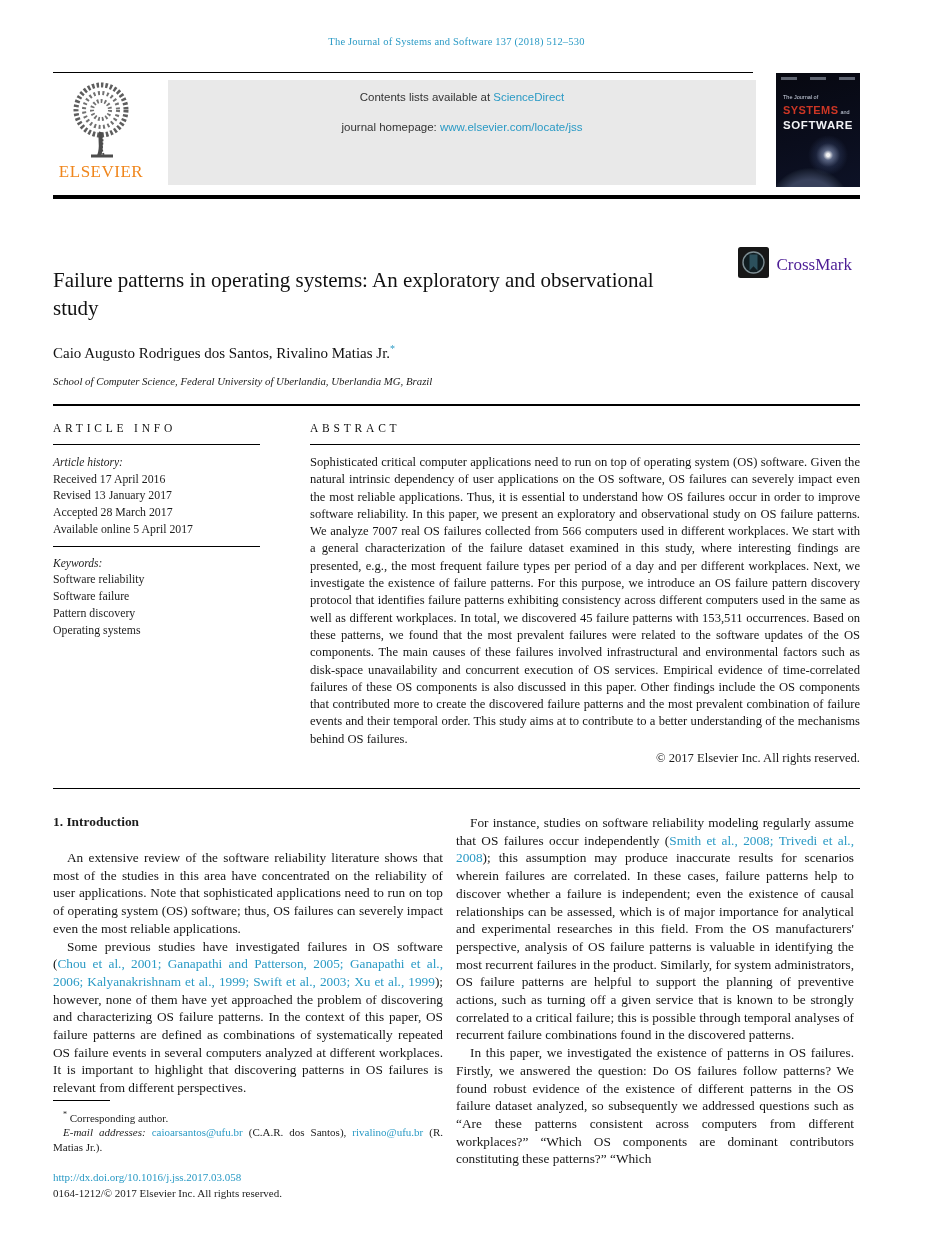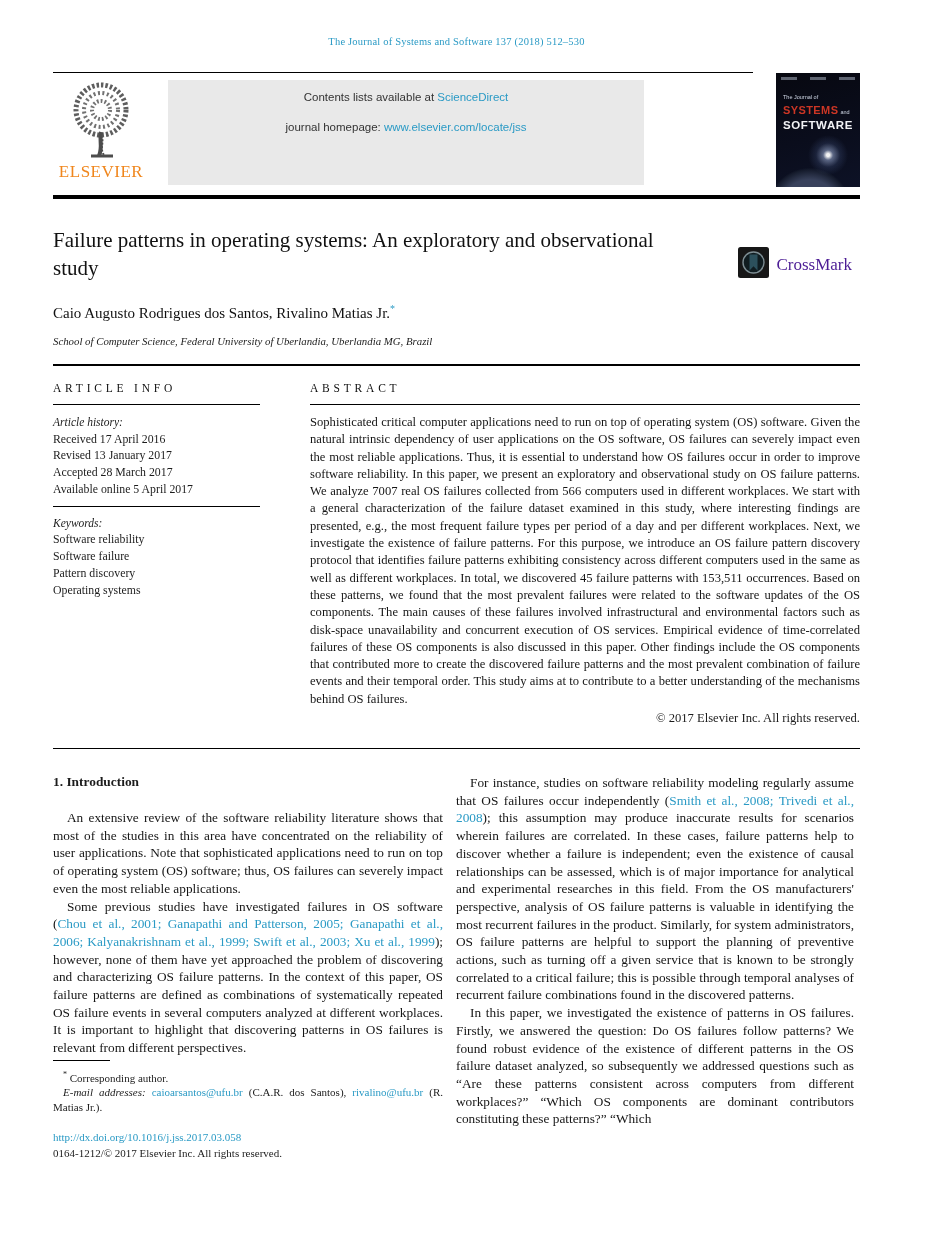--- a/index.html
+++ b/index.html
@@ -20,21 +20,21 @@
   .top-rule { border-top:1px solid #000; width:700px; margin-top:25px; }
 
   
   .header-row { position:relative; height:118px; }
   .elsevier-logo { position:absolute; left:0; top:7px; width:96px; text-align:center; }
   .elsevier-wordmark {
     font-family:"Liberation Serif", serif; color:#f0861c;
     font-size:17px; letter-spacing:.5px; margin-top:-2px;
   }
   .banner {
-    position:absolute; left:115px; top:7px; width:476px; height:105px;
+    position:absolute; left:115px; top:7px; width:588px; height:105px;
     background:#e9e9e9; text-align:center;
   }
   .contents-line {
     font-family:"Liberation Sans", sans-serif; font-size:11.5px; color:#333;
     padding-top:11px;
   }
   .banner-title { font-size:26px; color:#1a1a1a; margin-top:16px; letter-spacing:.3px; }
   .homepage-line {
     font-family:"Liberation Sans", sans-serif; font-size:11.5px; color:#333;
     margin-top:18px;
@@ -50,21 +50,21 @@
   .cover-top { display:flex; justify-content:space-between; padding:4px 5px 0 5px; }
   .cover-top span { display:block; height:3px; width:16px; background:#8d95a5; opacity:.65; }
   .cover-text { padding:14px 0 0 7px; }
   .cover-line1 { font-family:"Liberation Sans", sans-serif; font-size:5.5px; color:#cfd6e4; }
   .cover-line2 { font-family:"Liberation Sans", sans-serif; font-weight:bold; font-size:11px; color:#cc3625; letter-spacing:.4px; }
   .cover-line3 { font-family:"Liberation Sans", sans-serif; font-size:5.5px; color:#cfd6e4; display:inline; margin-left:2px;}
   .cover-line4 { font-family:"Liberation Sans", sans-serif; font-weight:bold; font-size:11.5px; color:#f2f3f6; letter-spacing:.6px; margin-top:1px; }
   .header-bottom-rule { border-top:4px solid #000; margin-top:4px; }
 
   
-  .title-row { position:relative; padding-top:28px; }
+  .title-row { position:relative; padding-top:68px; }
   .article-title { font-size:21px; line-height:27.5px; width:640px; color:#111; }
   .crossmark { position:absolute; right:8px; top:48px; display:flex; align-items:center; gap:7px; }
   .crossmark-label { font-size:17px; color:#4c1d95; }
   .authors { margin-top:21px; font-size:15px; color:#111; }
   .author-mark { color:#2a9ac5; font-size:10px; vertical-align:super; }
   .affiliation { margin-top:13px; font-style:italic; font-size:10.8px; color:#222; }
 
   .mid-rule { border-top:2px solid #000; margin-top:17px; }
 
   

